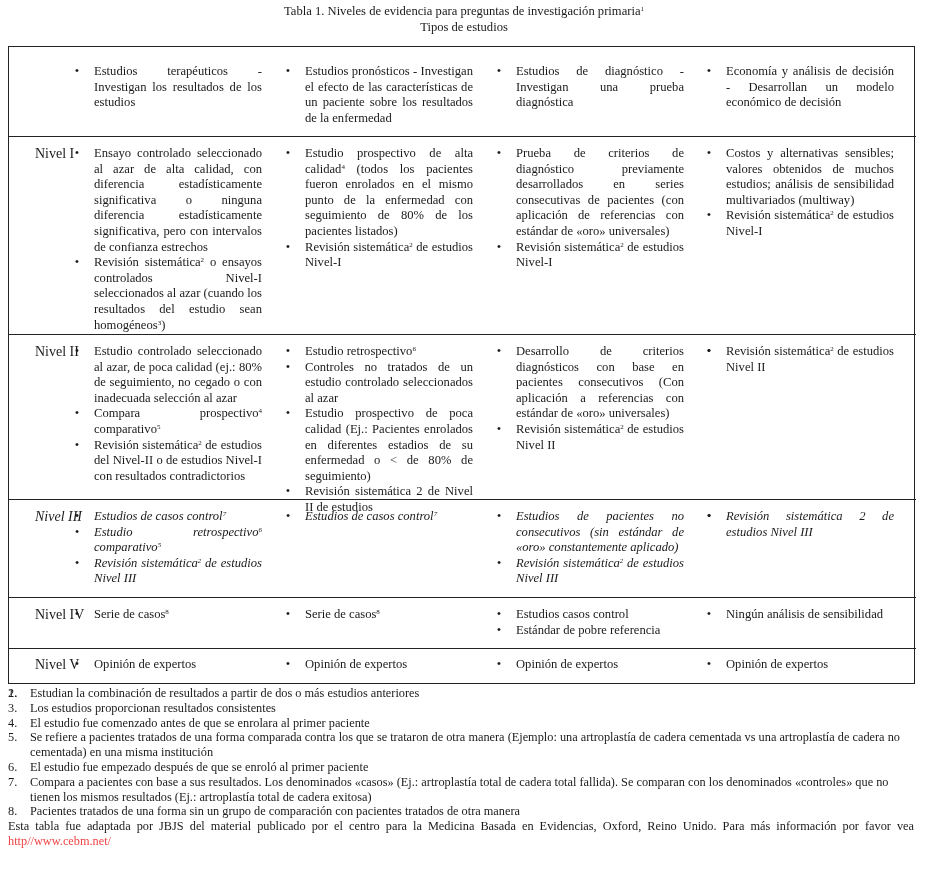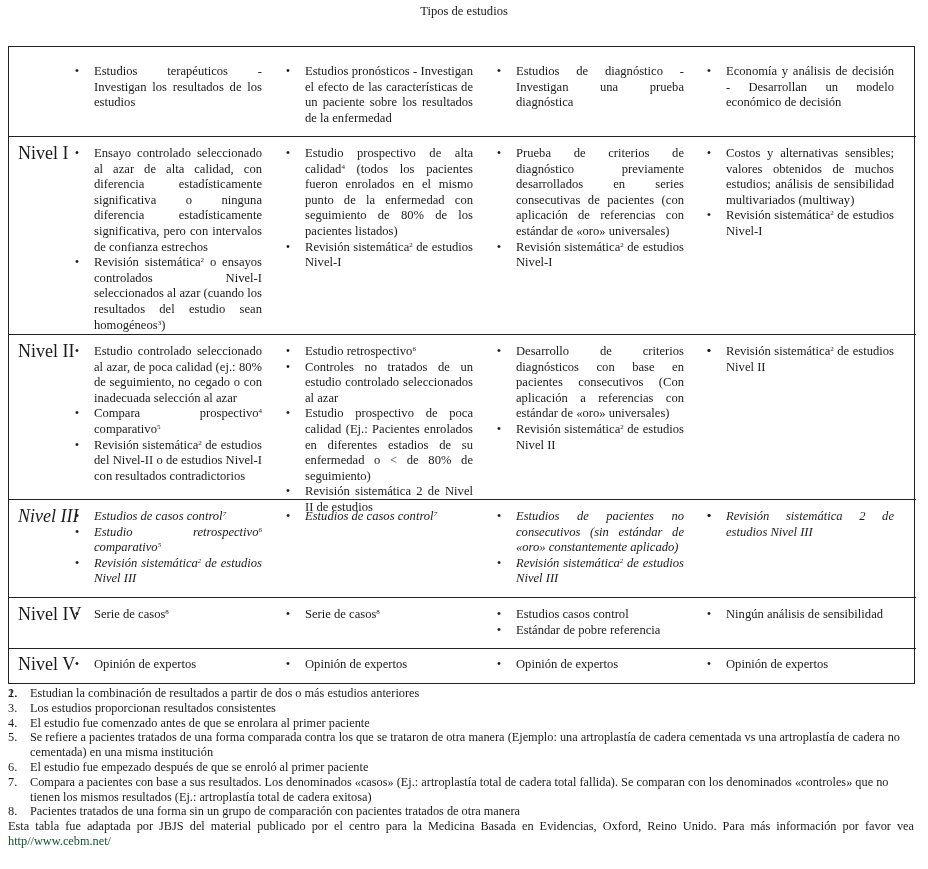--- a/index.html
+++ b/index.html
@@ -14,43 +14,44 @@
   }
   .tbl {
     position:absolute; left:8px; top:46px; width:907px; height:638px;
     border:1px solid #222; box-sizing:border-box;
   }
   .row {
     position:absolute; left:-1px; width:908px; border-top:1px solid #222;
   }
   .row.first { border-top:none; }
   .lvl {
-    position:absolute; left:10px; font-size:18px; line-height:15.6px;text-align:center;
+    position:absolute; left:27px; font-size:14px; line-height:15.6px;text-align:center;
   }
   .col { position:absolute; width:190px; }
   .c1 { left:64px; }
   .c2 { left:275px; }
   .c3 { left:486px; }
   .c4 { left:696px; }
   .item { position:relative; padding-left:22px; line-height:15.6px; text-align:justify; }
   .item .bul { position:absolute; left:0; top:0; width:10px; text-align:center; }
   sup { font-size:7px; vertical-align:4px; line-height:0; }
   .notes {
     position:absolute; left:8px; top:686px; width:906px;
     font-size:12.3px; line-height:14.8px;
   }
   .note { position:relative; padding-left:22px; }
   .note .num { position:absolute; left:0; top:0; }
   .credit { text-align:justify; }
-  .link { color:#14532d;margin-top:48px; }
+  .link { color:#ef4444;margin-top:48px; }
 </style>
 </head>
 <body>
 
 <div class="title">
+  <div><span>Tabla 1. Niveles de evidencia para preguntas de investigación primaria</span><sup>1</sup></div>
   <div>Tipos de estudios</div>
 </div>
 
 <div class="tbl">
 
   <div class="row first" style="top:0; height:89px;">
     <div class="col c1" style="top:17px;">
       <div class="item"><span class="bul">•</span><span>Estudios terapéuticos - Investigan los resultados de los estudios</span></div>
     </div>
     <div class="col c2" style="top:17px;">

